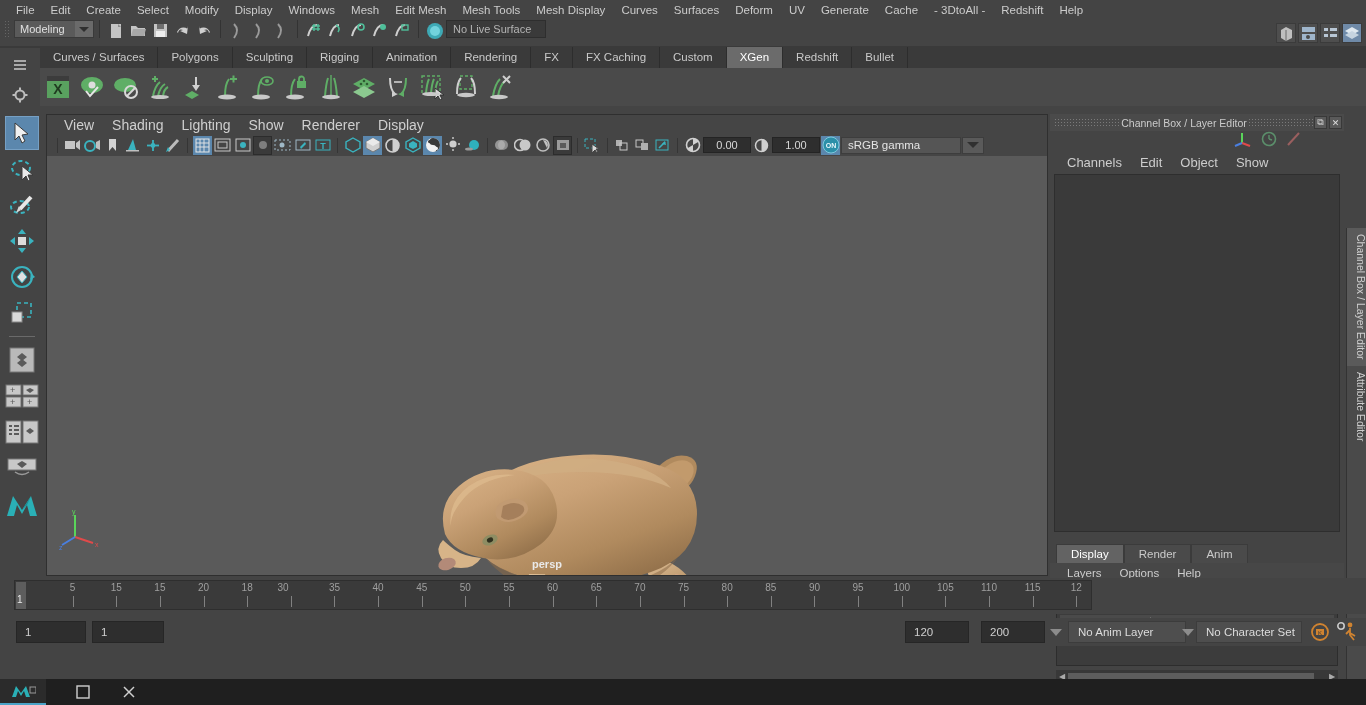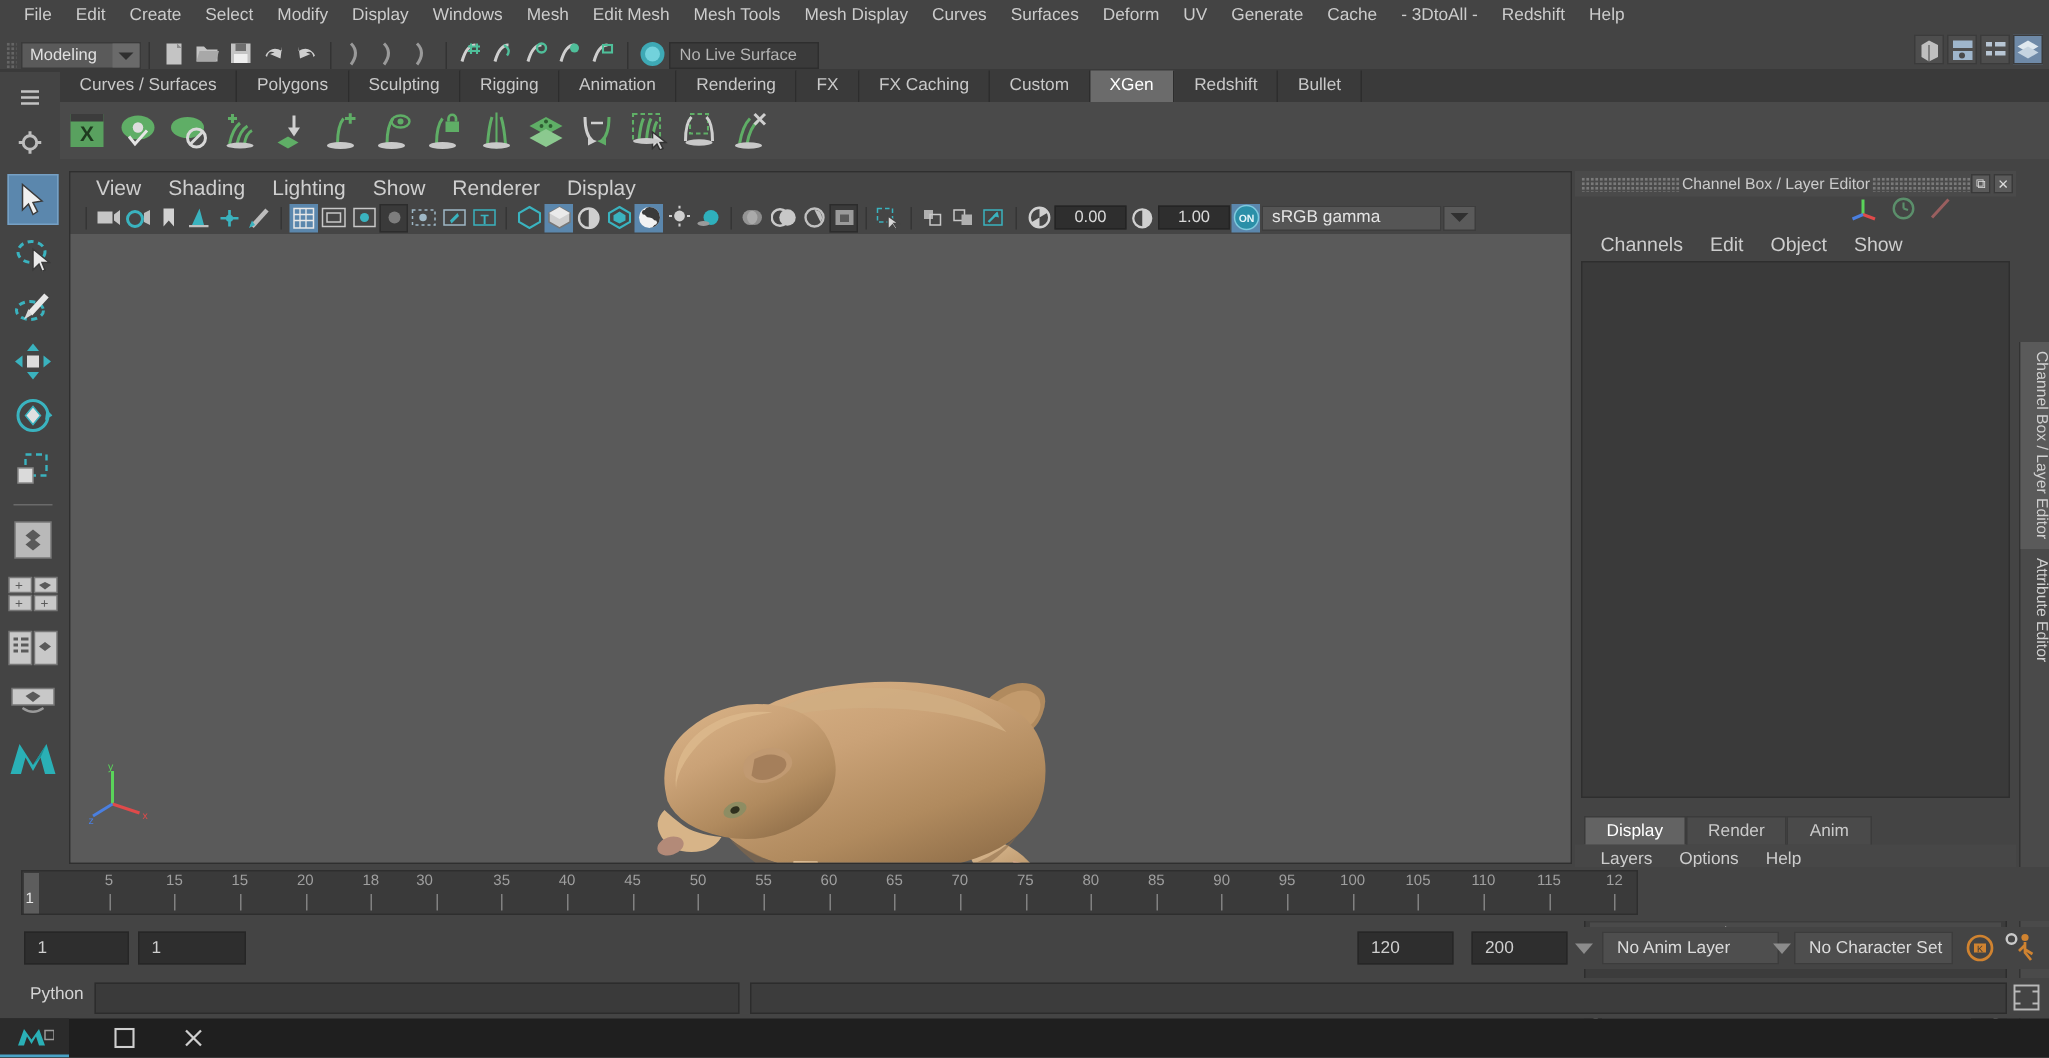--- a/index.html
+++ b/index.html
@@ -10,21 +10,21 @@
     color:#c8c8c8;
     -webkit-font-smoothing:antialiased;
   }
   #app{ position:relative; width:1366px; height:705px; background:#444; }
 
   
   .menubar{ height:20px; background:#444444; display:flex; align-items:center; padding-left:8px; }
   .menubar .mi{ font-size:11.5px; color:#cccccc; padding:0 8px; line-height:20px; white-space:nowrap; }
 
   
-  .statusline{ height:26px; background:#444444; display:flex; align-items:flex-end; padding-left:4px; position:relative; }
+  .statusline{ height:26px; background:#444444; display:flex; align-items:flex-start; padding-left:4px; position:relative; }
   .grip{ width:7px; height:18px; margin-right:3px;
     background-image:radial-gradient(#6d6d6d 40%, transparent 41%);
     background-size:3px 3px; opacity:.8; }
   .mode-select{ position:relative; width:80px; height:18px; background:#5a5a5a; border:1px solid #3a3a3a;
      display:flex; align-items:center; }
   .mode-select .lbl{ font-size:11px; color:#e0e0e0; padding-left:5px; }
   .mode-arrow{ position:absolute; right:0; top:0; width:18px; height:16px; background:#6a6a6a;
      display:flex; align-items:center; justify-content:center; }
   .mode-arrow:after{ content:""; border-left:5px solid transparent; border-right:5px solid transparent;
      border-top:5px solid #2f2f2f; }
@@ -903,20 +903,21 @@
           <svg width="46" height="46">
             <line x1="16" y1="30" x2="16" y2="8" stroke="#5ad45a" stroke-width="2"></line>
             <line x1="16" y1="30" x2="34" y2="36" stroke="#e04a4a" stroke-width="2"></line>
             <line x1="16" y1="30" x2="3" y2="38" stroke="#4a7fe0" stroke-width="2"></line>
             <text x="13" y="7" font-size="7" fill="#5ad45a" font-family="Liberation Sans">y</text>
             <text x="36" y="40" font-size="7" fill="#e04a4a" font-family="Liberation Sans">x</text>
             <text x="0" y="43" font-size="7" fill="#4a7fe0" font-family="Liberation Sans">z</text>
           </svg>
         </div>
 
+        <div class="persp-label">persp</div>
       </div>
     </div>
 
     <div class="chanbox">
       <div class="cb-title">
         <span class="dots"></span>
         <span class="t">Channel Box / Layer Editor</span>
         <span class="dots2"></span>
         <span class="wb">⧉</span>
         <span class="wb">✕</span>
@@ -1094,36 +1095,20 @@
     </div>
     <div style="position:absolute;left:1336px;top:3px;">
       <svg width="22" height="21">
           <circle cx="5" cy="5" r="3.2" fill="none" stroke="#c9c9c9" stroke-width="1.6"></circle>
           <circle cx="14" cy="4" r="2.4" fill="#d08330"></circle>
           <path d="M14 7 l0 7 l4 5 M14 9 l-4 4 M14 12 l5 3" stroke="#d08330" stroke-width="1.8" fill="none"></path>
         </svg>
     </div>
   </div>
 
-  <div class="cmdline">
-    <div class="cmd-lbl">Python</div>
-    <div class="cmd-in"></div>
-    <div class="cmd-out"></div>
-    <div class="cmd-btn">
-      <svg width="18" height="18">
-          <rect x="1" y="1" width="16" height="16" fill="none" stroke="#b9b9b9" stroke-width="1.3"></rect>
-          <g stroke="#b9b9b9" stroke-width="1.3">
-            <line x1="1" y1="5" x2="5" y2="5"></line>
-            <line x1="13" y1="5" x2="17" y2="5"></line>
-            <line x1="1" y1="13" x2="5" y2="13"></line>
-            <line x1="13" y1="13" x2="17" y2="13"></line>
-          </g>
-        </svg>
-    </div>
-  </div>
 
   <div class="taskbar">
     <div class="tb-item sel" style="left:0;">
       <svg width="26" height="16">
           <polygon points="2,14 6,3 11,10 16,3 20,14 16,14 14,8 11,13 8,8 6,14" fill="#2ab0b6"></polygon>
           <rect x="20" y="4" width="6" height="6" fill="none" stroke="#9a9a9a"></rect>
         </svg>
     </div>
     <div class="tb-item" style="left:60px;">
       <svg width="14" height="14">

